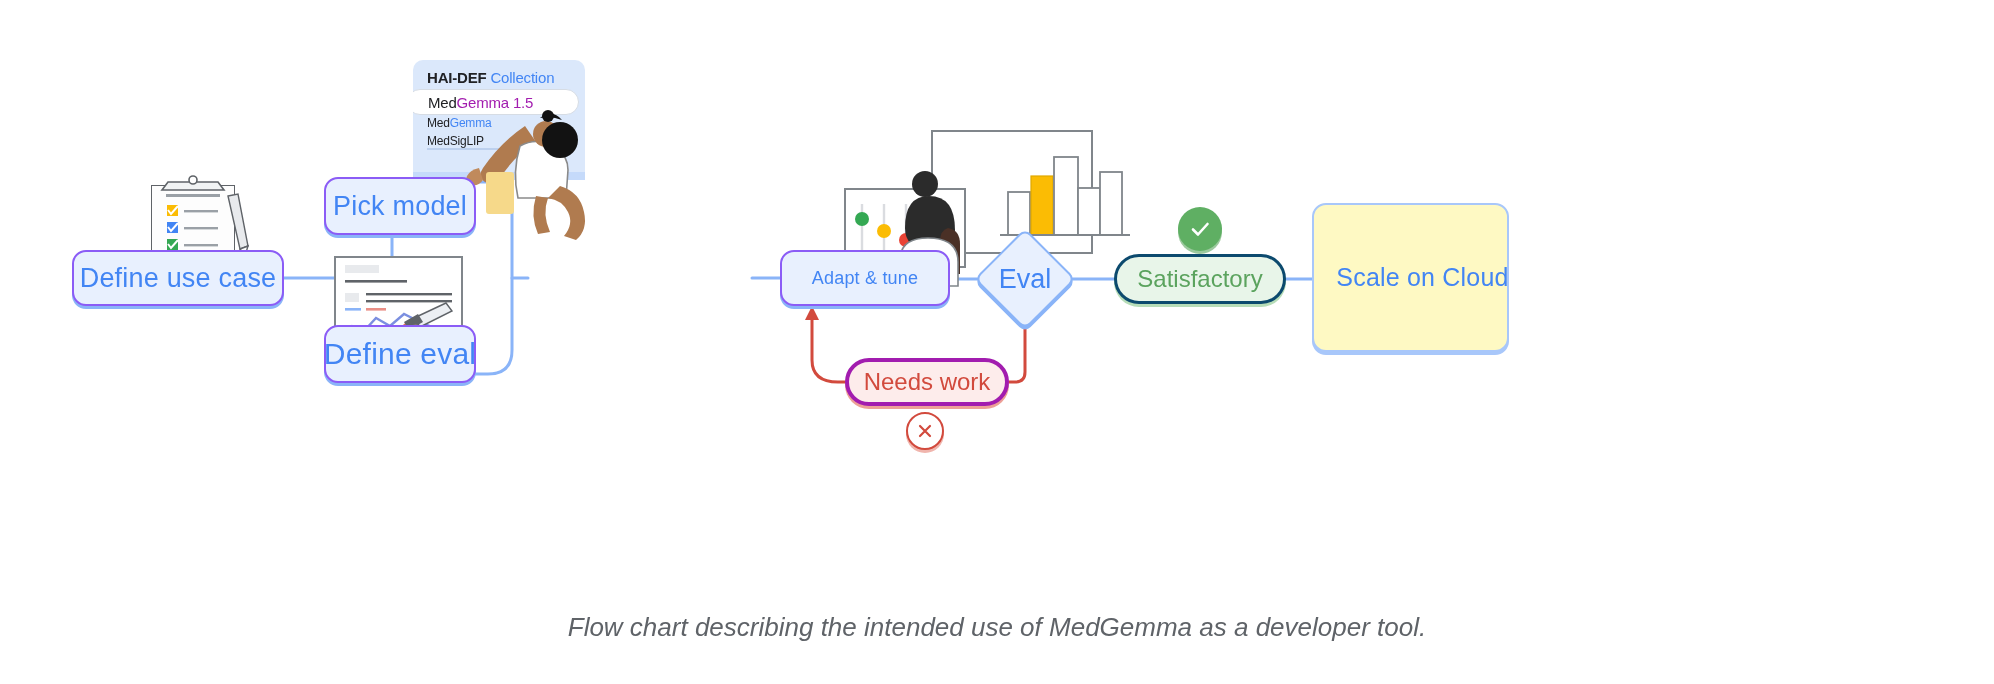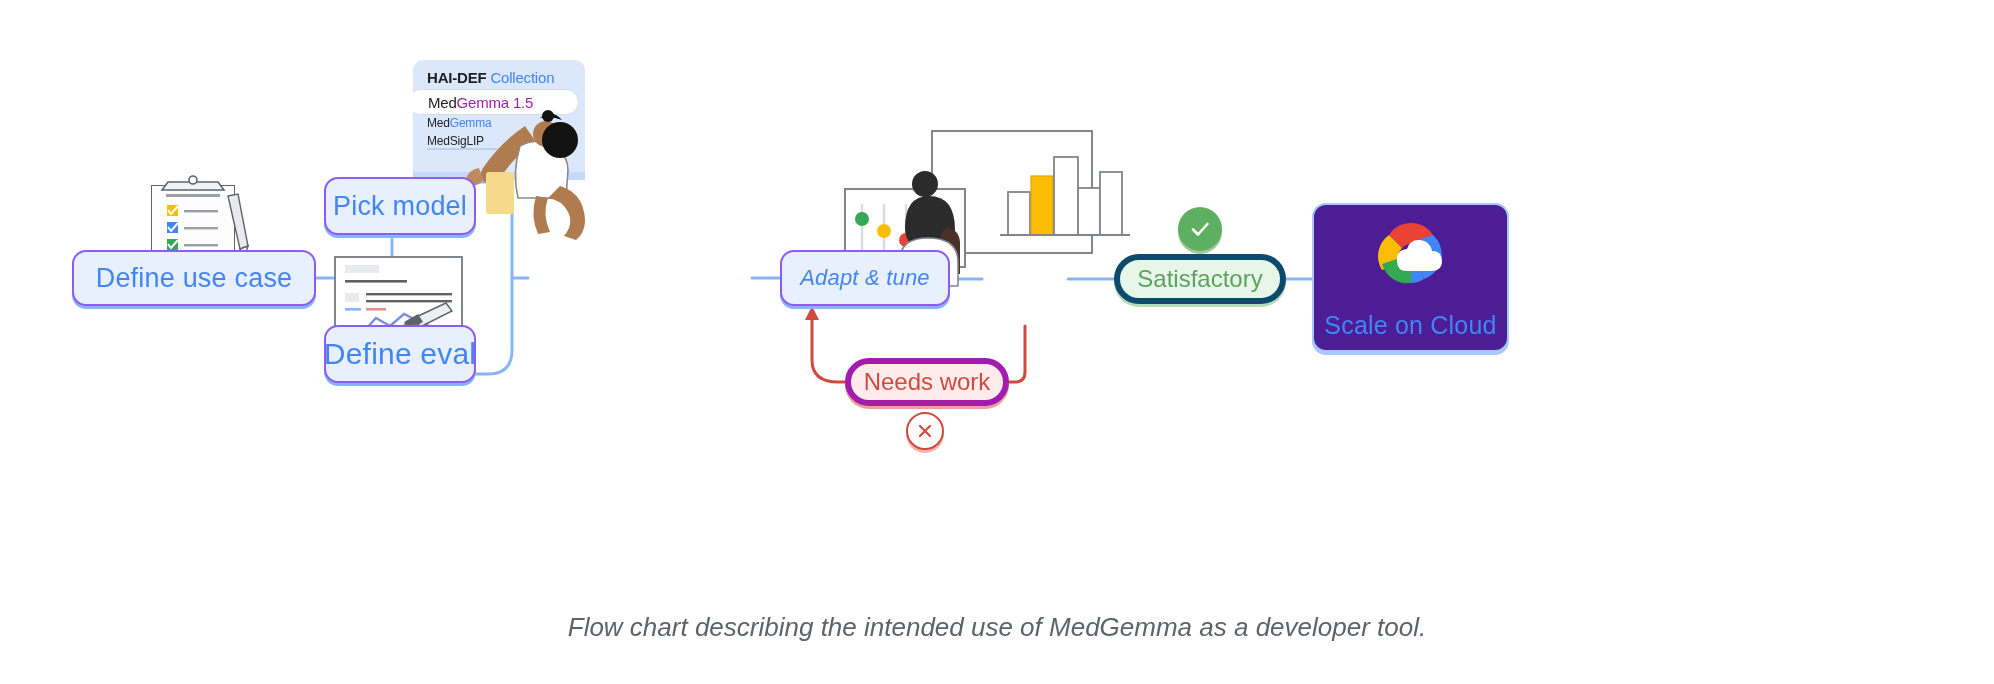--- a/index.html
+++ b/index.html
@@ -13,29 +13,29 @@
   
   .node{
     position:absolute;box-sizing:border-box;
     display:flex;align-items:center;justify-content:center;
     background:#e8f0fe;border:2px solid #8b5cf6;
     color:#4285f4;font-weight:400;letter-spacing:.2px;
     box-shadow:0 3px 0 0 #8ab4f8;
     z-index:30;white-space:nowrap;
   }
 
-  .n-define-use-case{left:72px;top:250px;width:244px;height:56px;font-size:27px;border-radius:14px;}
+  .n-define-use-case{left:72px;top:250px;width:212px;height:56px;font-size:27px;border-radius:14px;}
   .n-pick-model{left:324px;top:177px;width:152px;height:58px;font-size:27px;border-radius:14px;}
   .n-define-eval{left:324px;top:325px;width:152px;height:58px;font-size:30px;border-radius:14px;}
   .n-measure-baseline{left:528px;top:250px;width:224px;height:56px;font-size:27px;border-radius:14px;}
-  .n-adapt-tune{left:780px;top:250px;width:170px;height:56px;font-size:22px;border-radius:14px;font-style:italic;}
+  .n-adapt-tune{left:780px;top:250px;width:170px;height:56px;font-size:18px;border-radius:14px;}
   .n-scale-cloud{
     left:1312px;top:203px;width:197px;height:149px;font-size:25px;border-radius:14px;
-    flex-direction:column;gap:24px;box-shadow:0 3px 0 0 #a8c7fa;border-color:#a8c7fa;
-    background:#4c1d95;
+    flex-direction:row;gap:24px;box-shadow:0 3px 0 0 #a8c7fa;border-color:#a8c7fa;
+    background:#fef9c3;
   }
   .n-scale-cloud .lbl{line-height:1;}
 
   
   .n-eval-wrap{position:absolute;left:978px;top:232px;width:94px;height:94px;z-index:31;}
   .n-eval-diamond{
     position:absolute;left:11px;top:11px;width:72px;height:72px;
     background:#e8f0fe;border:2px solid #8ab4f8;border-radius:8px;
     transform:rotate(45deg);box-sizing:border-box;
     box-shadow:2px 2px 0 0 #8ab4f8;
@@ -47,26 +47,26 @@
   }
 
   
   .pill{
     position:absolute;box-sizing:border-box;display:flex;
     align-items:center;justify-content:center;border-radius:999px;
     white-space:nowrap;z-index:32;
   }
   .p-satisfactory{
     left:1114px;top:254px;width:172px;height:50px;font-size:24px;
-    background:#e8f5e9;border:6px solid #0c4a6e;color:#5ba35e;
+    background:#e8f5e9;border:3px solid #0c4a6e;color:#5ba35e;
     box-shadow:0 3px 0 0 #b7ddb8;
   }
   .p-needs-work{
     left:845px;top:358px;width:164px;height:48px;font-size:24px;
-    background:#fdeceb;border:6px solid #a21caf;color:#d24a3d;
+    background:#fdeceb;border:4px solid #a21caf;color:#d24a3d;
     box-shadow:0 3px 0 0 #eda097;
   }
 
   
   .badge{position:absolute;border-radius:50%;display:flex;align-items:center;
          justify-content:center;z-index:33;box-sizing:border-box;}
   .b-check{left:1178px;top:207px;width:44px;height:44px;background:#5faf63;
            box-shadow:0 3px 0 0 #9cc99e;}
   .b-cross{left:906px;top:412px;width:38px;height:38px;background:#ffffff;
            border:2px solid #d24a3d;box-shadow:0 3px 0 0 #f0b5ad;}
@@ -264,20 +264,24 @@
 
   <div class="node n-define-eval">
     <span>Define eval</span>
   </div>
 
 
   <div class="node n-adapt-tune">
     <span>Adapt &amp; tune</span>
   </div>
 
+  <div class="n-eval-wrap">
+    <div class="n-eval-diamond"></div>
+    <div class="n-eval-label">Eval</div>
+  </div>
 
   <div class="node n-scale-cloud">
     <svg width="92" height="72" viewBox="0 0 92 72">
       <g transform="translate(4,2)">
         <path d="M42 4 a26 26 0 0 1 22 12 l-13 13 a13 13 0 0 0 -9 -4 a13 13 0 0 0 -9 4 l-13 -13 A26 26 0 0 1 42 4 Z" fill="#ea4335"></path>
         <path d="M64 16 a26 26 0 0 1 -9 44 l-6 -17 a13 13 0 0 0 2 -23 Z" fill="#4285f4"></path>
         <path d="M20 16 l13 13 a13 13 0 0 0 -4 9 a13 13 0 0 0 2 7 l-18 6 A26 26 0 0 1 20 16 Z" fill="#fbbc04"></path>
         <path d="M13 45 l18 -6 a13 13 0 0 0 11 6 l0 19 A26 26 0 0 1 13 45 Z" fill="#34a853"></path>
         <path d="M42 64 l0 -19 a13 13 0 0 0 7 -2 l6 17 a26 26 0 0 1 -13 4 Z" fill="#4285f4"></path>
         <path d="M28 42 q-1 -11 10 -12 q3 -10 13 -9 q10 1 12 11 q10 0 10 10 q0 10 -11 10 l-24 0 q-10 0 -10 -10 Z" fill="#ffffff"></path>

